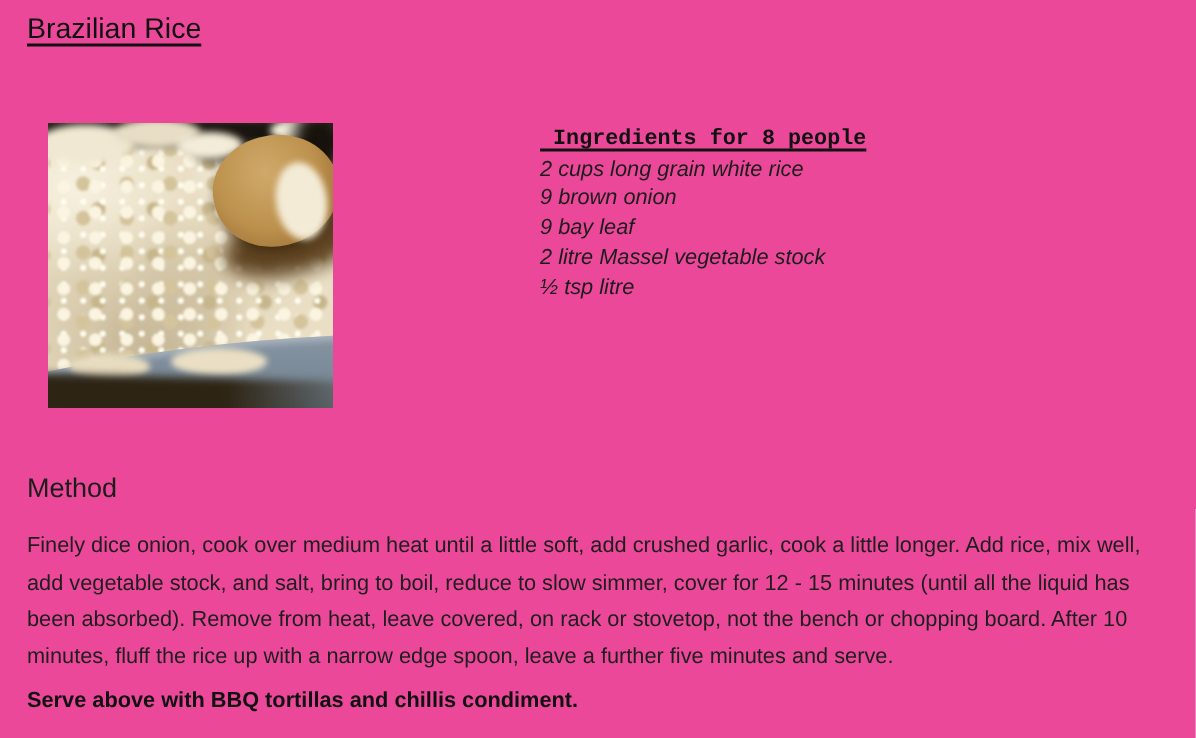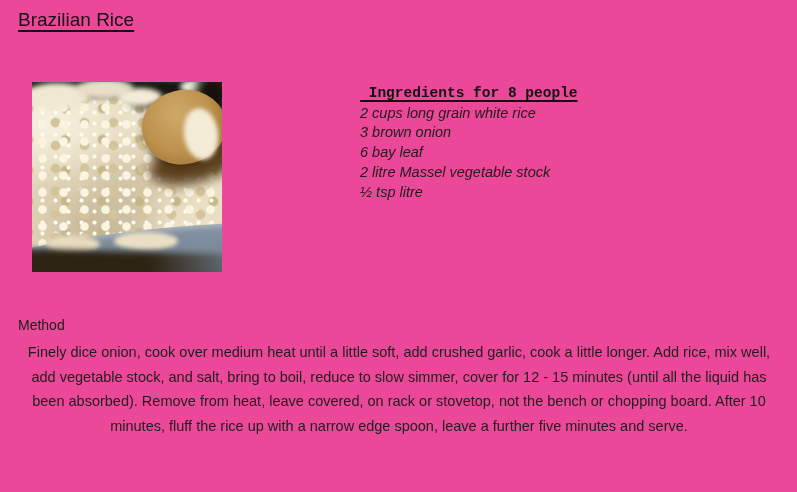--- a/index.html
+++ b/index.html
@@ -90,24 +90,24 @@
     position:absolute; left:360px; top:84px;
     font-size:14.5px; line-height:19.7px; color:#1c1c1c;
   }
   .ingredients-heading {
     font-weight:700; white-space:pre;
     text-decoration:underline; text-decoration-thickness:1.5px; text-underline-offset:3px;
     color:#111;
     font-family:Liberation Mono, monospace;
   }
   .ingredients ul { list-style:none;font-style:italic; }
-  .method-heading { position:absolute; left:18px; top:315px; font-size:14px; line-height:20px;text-align:center; }
+  .method-heading { position:absolute; left:18px; top:315px; font-size:18px; line-height:20px;text-align:center; }
   .method-paragraph {
-    position:absolute; left:18px; top:340px; width:762px;
-    font-size:14.5px; line-height:24.6px; color:#1e1e1e;text-align:center;
+    position:absolute; left:18px; top:352px; width:762px;
+    font-size:14.5px; line-height:24.6px; color:#1e1e1e;
   }
   .serve-line {
     position:absolute; left:18px; top:459px;
     font-size:14.5px; font-weight:700; color:#111;
   }
 </style>
 </head>
 <body>
 
 <div class="page">
@@ -130,25 +130,26 @@
     <div class="pot-rim"></div>
     <div class="rim-rice1"></div>
     <div class="rim-rice2"></div>
     <div class="pot-shadow"></div>
   </div>
 
   <div class="ingredients">
     <div class="ingredients-heading"> Ingredients for 8 people</div>
     <ul>
       <li>2 cups long grain white rice</li>
-      <li>3 brown onion</li>
-      <li>6 bay leaf</li>
+      <li>9 brown onion</li>
+      <li>9 bay leaf</li>
       <li>2 litre Massel vegetable stock</li>
       <li>½ tsp litre</li>
     </ul>
   </div>
 
   <div class="method-heading">Method</div>
 
   <p class="method-paragraph">Finely dice onion, cook over medium heat until a little soft, add crushed garlic, cook a little longer. Add rice, mix well, add vegetable stock, and salt, bring to boil, reduce to slow simmer, cover for 12 - 15 minutes (until all the liquid has been absorbed). Remove from heat, leave covered, on rack or stovetop, not the bench or chopping board. After 10 minutes, fluff the rice up with a narrow edge spoon, leave a further five minutes and serve.</p>
 
+  <p class="serve-line">Serve above with BBQ tortillas and chillis condiment.</p>
 
 </div>
 
 </body></html>

